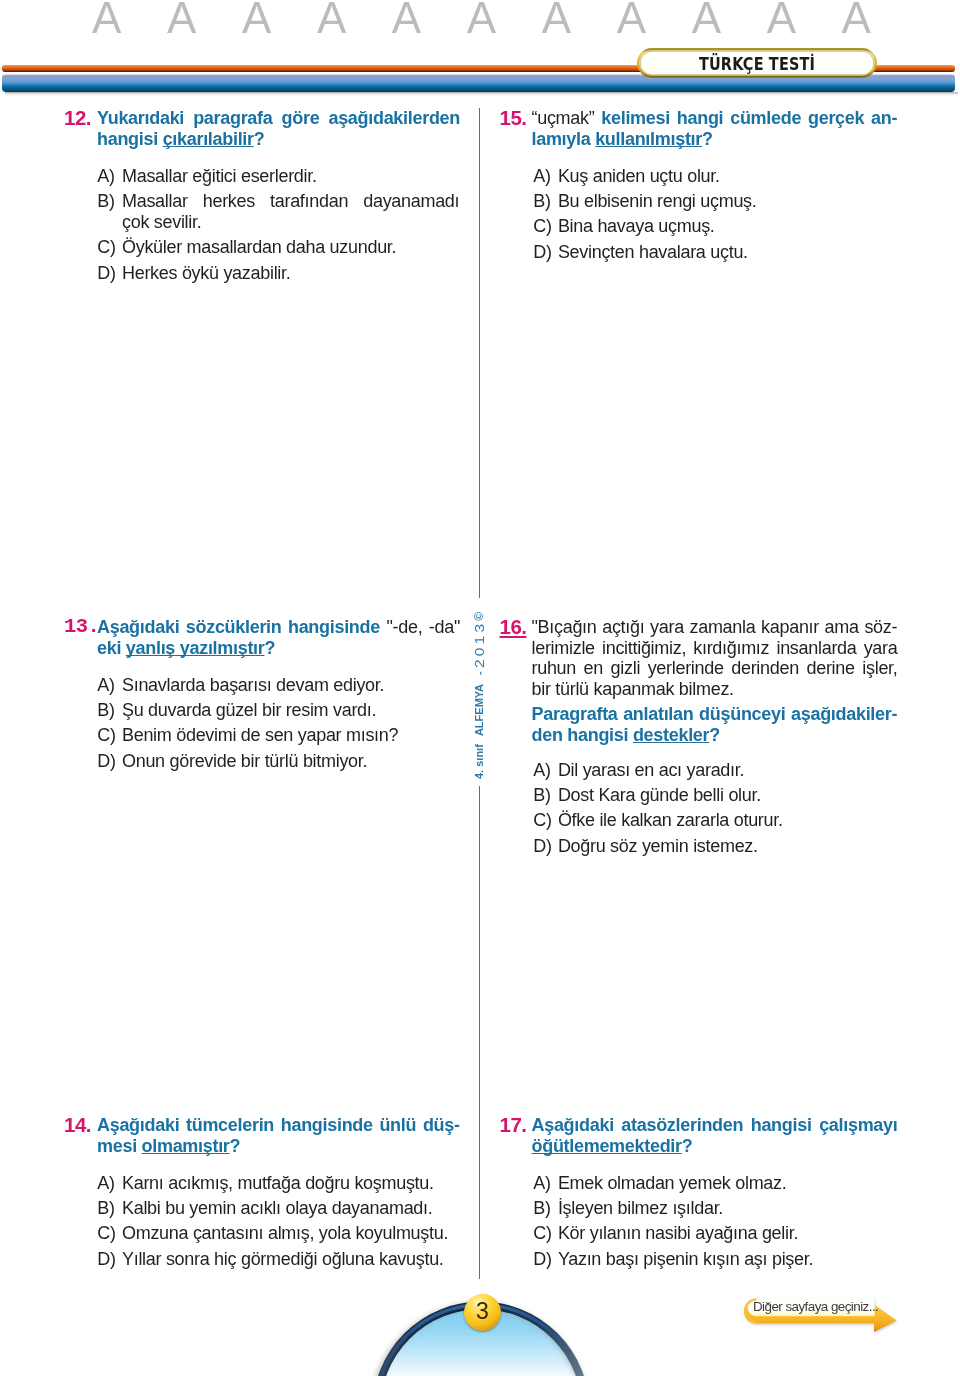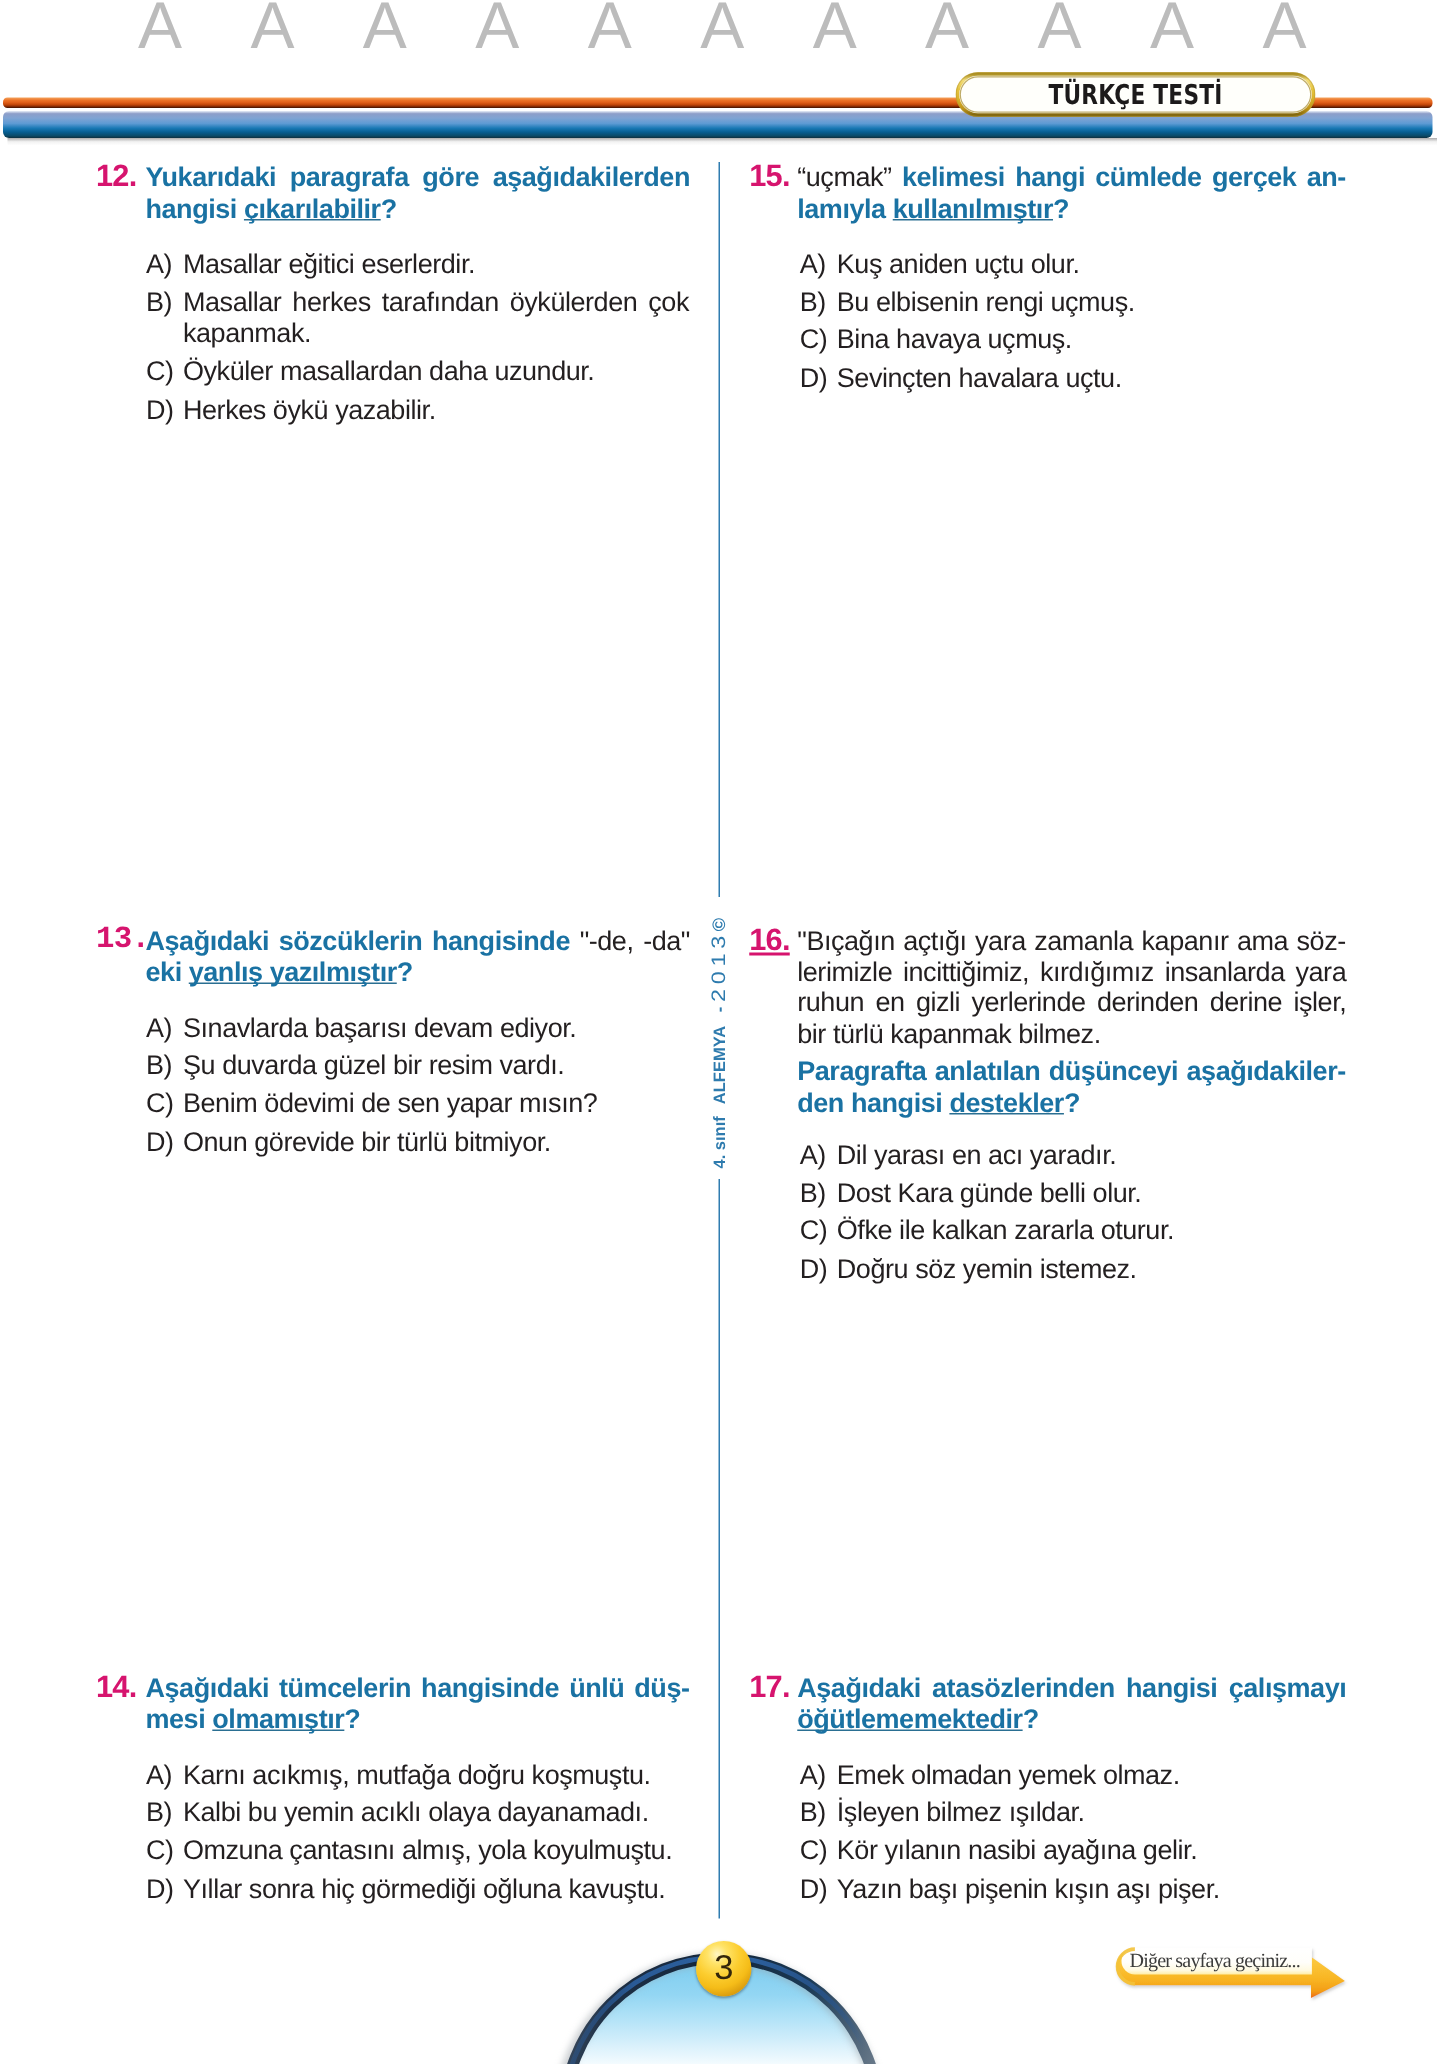--- a/index.html
+++ b/index.html
@@ -62,21 +62,21 @@
   
   .dome{position:absolute;left:340px;top:1292px;width:282px;height:84px;}
   .ball{position:absolute;left:464px;top:1294px;width:37px;height:37px;border-radius:50%;
         background:radial-gradient(circle at 38% 24%,#fff6c4 0%,#ffe367 18%,#fccd2f 42%,#f5bc18 62%,#d89a0d 80%,#9d6e08 93%,#6d4c05 100%);
         box-shadow:0 1px 2px rgba(0,0,0,.38);}
   .ball span{position:absolute;left:0;right:0;top:5.5px;text-align:center;
         font-size:23px;line-height:23px;color:#33250a;font-weight:400;}
 
   .nextarrow{position:absolute;left:740px;top:1295px;width:164px;height:44px;}
   .nextarrow .txt{position:absolute;left:13px;top:3.5px;font-size:13.4px;color:#3c3c3b;
-        font-family:Liberation Serif, serif;white-space:nowrap;letter-spacing:-0.55px;}
+        font-family:Liberation Sans, sans-serif;white-space:nowrap;letter-spacing:-0.55px;}
 </style>
 </head>
 <body>
 
 <div class="watermark-row" id="wm">
     <span class="wm-a" style="left: 92px;">A</span>
     <span class="wm-a" style="left: 166.96px;">A</span>
     <span class="wm-a" style="left: 241.92px;">A</span>
     <span class="wm-a" style="left: 316.88px;">A</span>
     <span class="wm-a" style="left: 391.84px;">A</span>
@@ -125,21 +125,21 @@
     <div class="qblock">
       <span class="qnum" style="left:64px;top:108.2px;">12.</span>
       <div class="qtext" style="left:97px;top:108px;width:363px;">Yukarıdaki paragrafa göre aşağıdakilerden hangisi <u>çıkarılabilir</u>?</div>
       <div class="opts">
         <div class="opt" style="left:97.3px;top:165.5px;width:362px;">
           <span class="lab">A)</span>
           <span class="otx">Masallar eğitici eserlerdir.</span>
         </div>
         <div class="opt" style="left: 97.3px; top: 190.994px; width: 362px;">
           <span class="lab">B)</span>
-          <span class="otx">Masallar herkes tarafından öykülerden çok kapanmak.</span>
+          <span class="otx">Masallar herkes tarafından dayanamadı çok sevilir.</span>
         </div>
         <div class="opt" style="left: 97.3px; top: 237.081px; width: 362px;">
           <span class="lab">C)</span>
           <span class="otx">Öyküler masallardan daha uzundur.</span>
         </div>
         <div class="opt" style="left: 97.3px; top: 262.575px; width: 362px;">
           <span class="lab">D)</span>
           <span class="otx">Herkes öykü yazabilir.</span>
         </div>
       </div>

